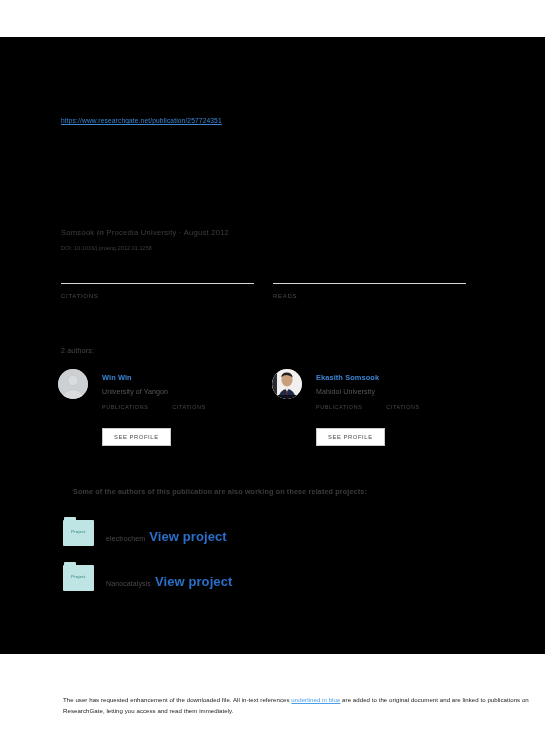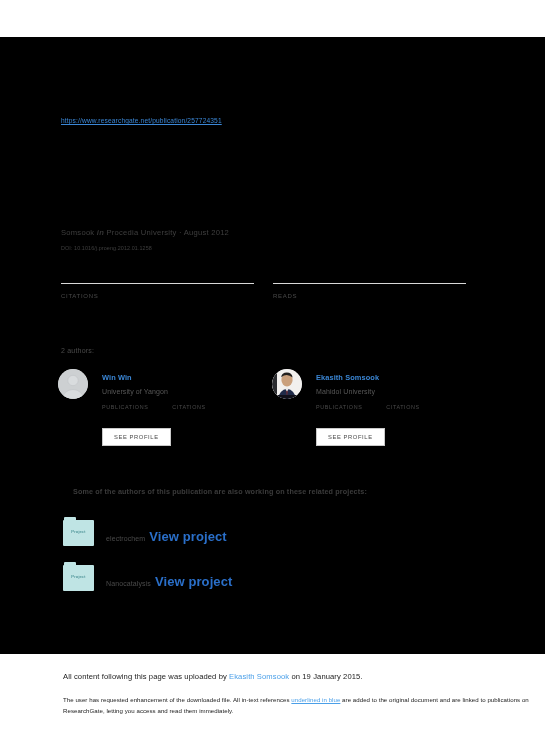--- a/index.html
+++ b/index.html
@@ -385,22 +385,19 @@
     <div class="folder">
       <div class="tab"></div>
         <div class="body"></div>
       <div class="ftxt">Project</div>
     </div>
     <div class="pname">
       <span>Nanocatalysis</span><span class="plink">View project</span>
     </div>
   </div>
 
-  <div class="foot1">
-    <span>All content following this page was uploaded by </span><span class="blue">Ekasith Somsook</span><span> on 19 January 2015.</span>
-  </div>
 
   <div class="foot2">
     <span>The user has requested enhancement of the downloaded file. All in-text references </span><span class="blue-u">underlined in blue</span><span> are added to the original document</span>
     <span>and are linked to publications on ResearchGate, letting you access and read them immediately.</span>
   </div>
 
 </div>
 
 </body></html>

